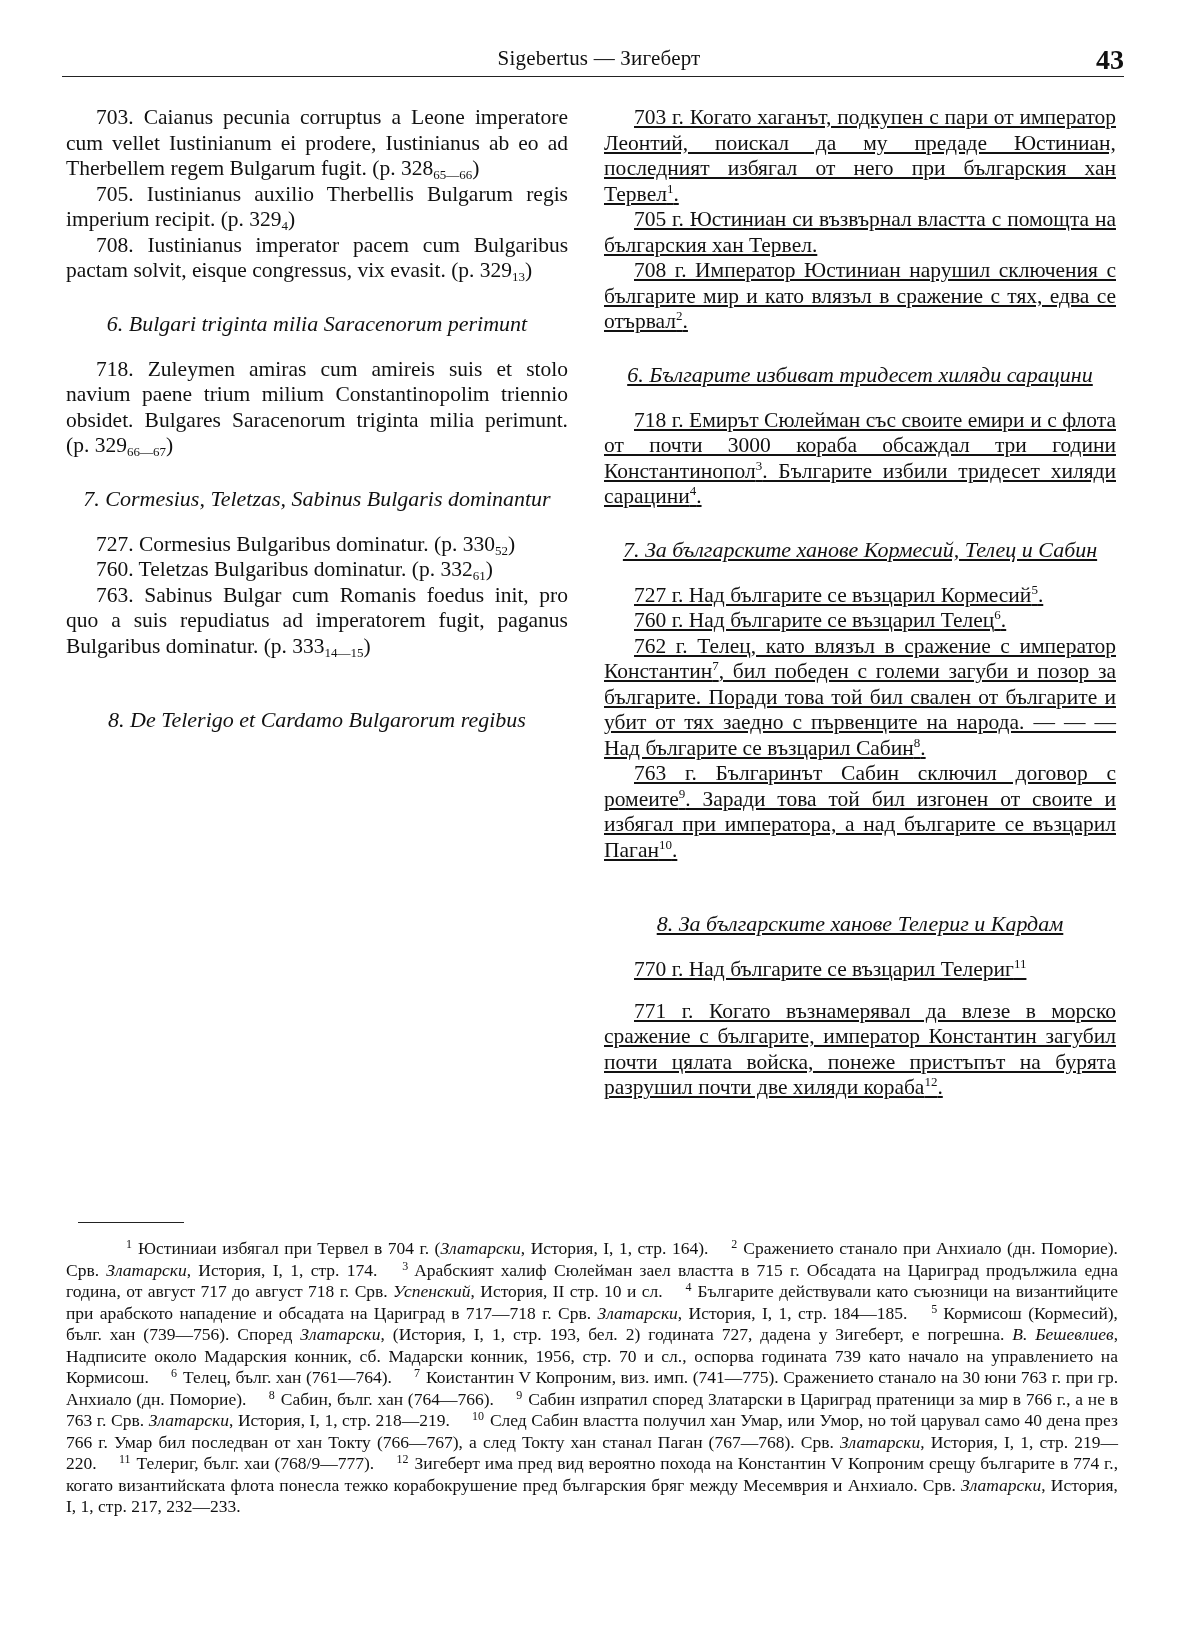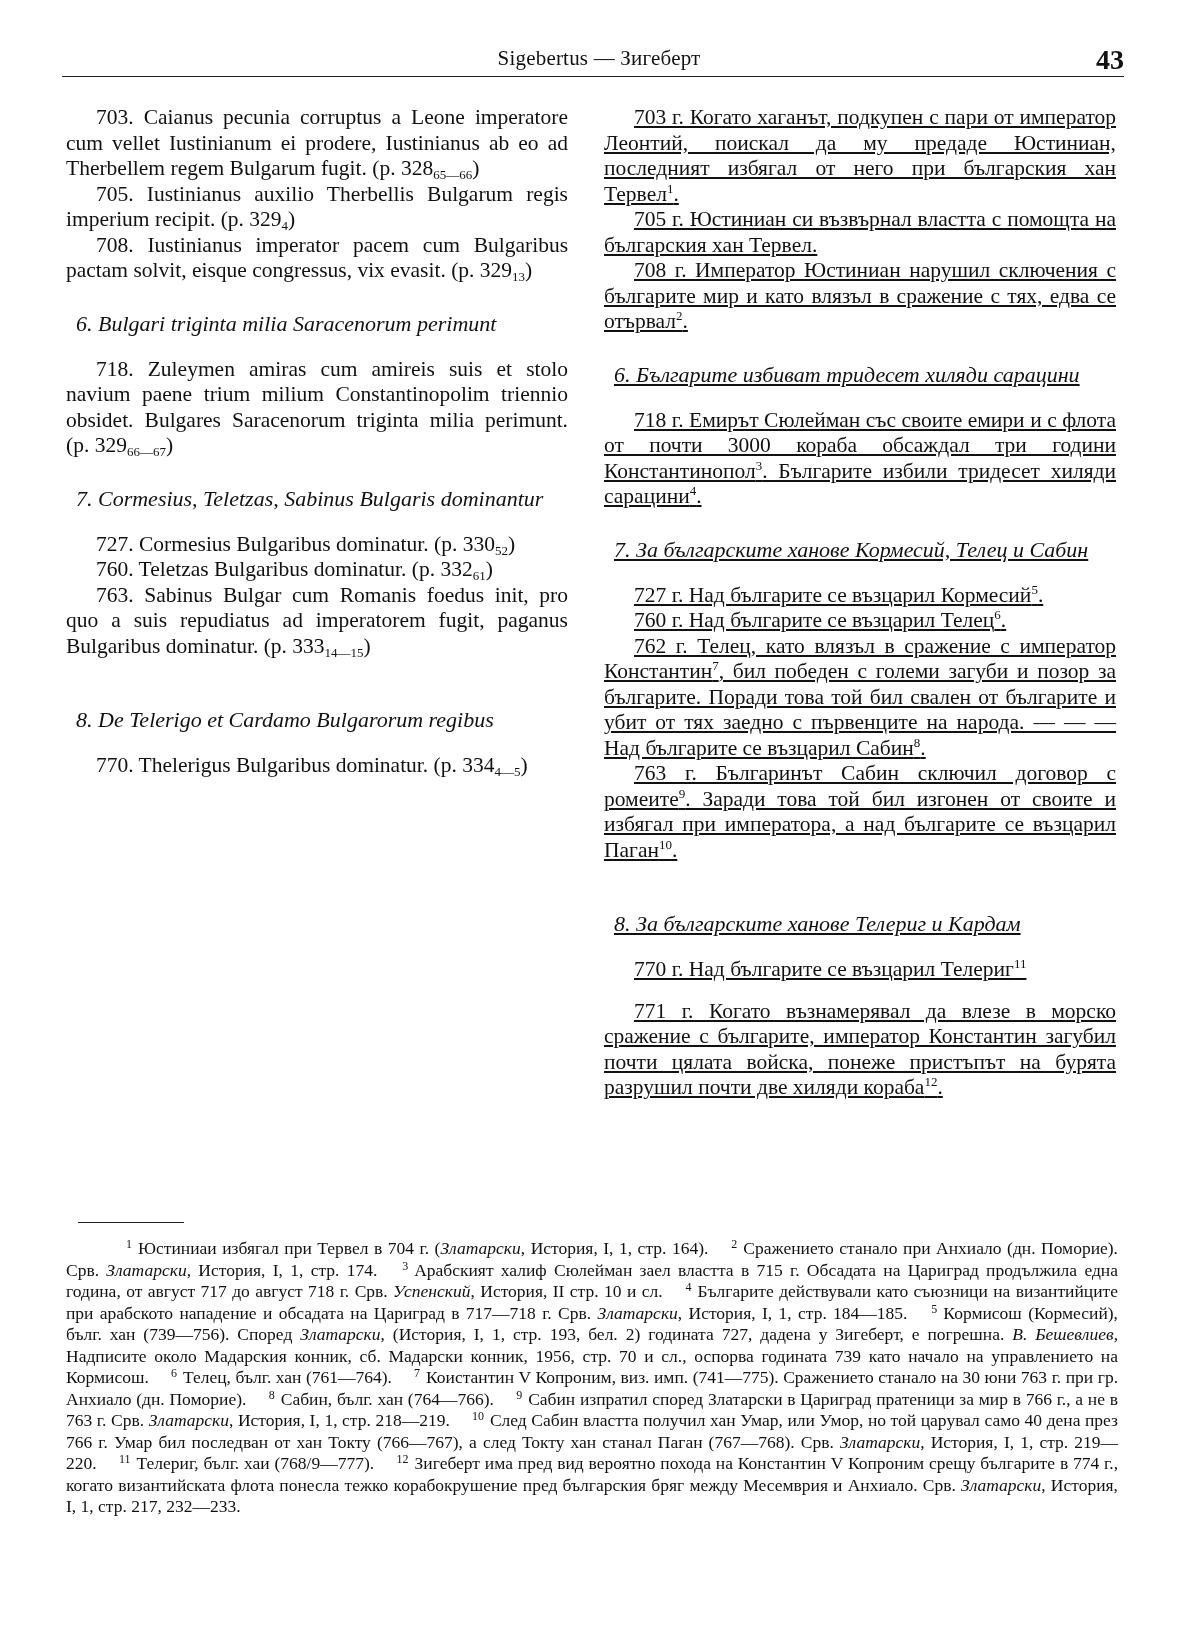--- a/index.html
+++ b/index.html
@@ -21,21 +21,21 @@
     position: absolute; left: 0; right: 0; top: 34px; border-top: 1.5px solid #222;
   }
   .col {
     position: absolute; top: 105px; font-size: 21.5px; line-height: 25.5px;
     text-align: justify; hyphens: manual;
   }
   .col.left { left: 66px; width: 502px; }
   .col.right { left: 604px; width: 512px; text-decoration: underline; }
   .entry { text-indent: 30px; margin: 0; }
   .section {
-    text-align: left; font-style: italic; margin: 27px 10px 20px 10px;
+    text-align: center; font-style: italic; margin: 27px 10px 20px 10px;
     line-height: 26px; font-size: 22px;
   }
   .sub { font-size: 13px; vertical-align: -4px; line-height: 0; }
   .sup { font-size: 13px; vertical-align: 8px; line-height: 0; }
   .footnotes {
     position: absolute; left: 66px; top: 1238px; width: 1052px;
     font-size: 17.5px; line-height: 21.5px; text-align: justify;
   }
   .fn-rule {
     position: absolute; left: 78px; top: 1222px; width: 106px; border-top: 1px solid #222;
@@ -58,21 +58,20 @@
     <p class="entry">703. Caianus pecunia corruptus a Leone imperatore cum vellet Iustinianum ei prodere, Iustinianus ab eo ad Therbellem regem Bulgarum fugit. (p. 328<span class="sub">65—66</span>)</p>
     <p class="entry">705. Iustinianus auxilio Therbellis Bulgarum regis imperium recipit. (p. 329<span class="sub">4</span>)</p>
     <p class="entry">708. Iustinianus imperator pacem cum Bulgaribus pactam solvit, eisque congressus, vix evasit. (p. 329<span class="sub">13</span>)</p>
     <div class="section">6. Bulgari triginta milia Saracenorum perimunt</div>
     <p class="entry">718. Zuleymen amiras cum amireis suis et stolo navium paene trium milium Constantinopolim triennio obsidet. Bulgares Saracenorum triginta milia perimunt. (p. 329<span class="sub">66—67</span>)</p>
     <div class="section">7. Cormesius, Teletzas, Sabinus Bulgaris dominantur</div>
     <p class="entry">727. Cormesius Bulgaribus dominatur. (p. 330<span class="sub">52</span>)</p>
     <p class="entry">760. Teletzas Bulgaribus dominatur. (p. 332<span class="sub">61</span>)</p>
     <p class="entry">763. Sabinus Bulgar cum Romanis foedus init, pro quo a suis repudiatus ad imperatorem fugit, paganus Bulgaribus dominatur. (p. 333<span class="sub">14—15</span>)</p>
     <div class="section" style="margin-top: 48px;">8. De Telerigo et Cardamo Bulgarorum regibus</div>
-    <p class="entry">770. Thelerigus Bulgaribus dominatur. (p. 334<span class="sub">4—5</span>)</p>
   </div>
 <div class="col right" id="col-right">
     <p class="entry">703 г. Когато хаганът, подкупен с пари от император Леонтий, поискал да му предаде Юстиниан, последният избягал от него при българския хан Тервел<span class="sup">1</span>.</p>
     <p class="entry">705 г. Юстиниан си възвърнал властта с помощта на българския хан Тервел.</p>
     <p class="entry">708 г. Император Юстиниан нарушил сключения с българите мир и като влязъл в сражение с тях, едва се отървал<span class="sup">2</span>.</p>
     <div class="section">6. Българите избиват тридесет хиляди сарацини</div>
     <p class="entry">718 г. Емирът Сюлейман със своите емири и с флота от почти 3000 кораба обсаждал три години Константинопол<span class="sup">3</span>. Българите избили тридесет хиляди сарацини<span class="sup">4</span>.</p>
     <div class="section">7. За българските ханове Кормесий, Телец и Сабин</div>
     <p class="entry">727 г. Над българите се възцарил Кормесий<span class="sup">5</span>.</p>
     <p class="entry">760 г. Над българите се възцарил Телец<span class="sup">6</span>.</p>

